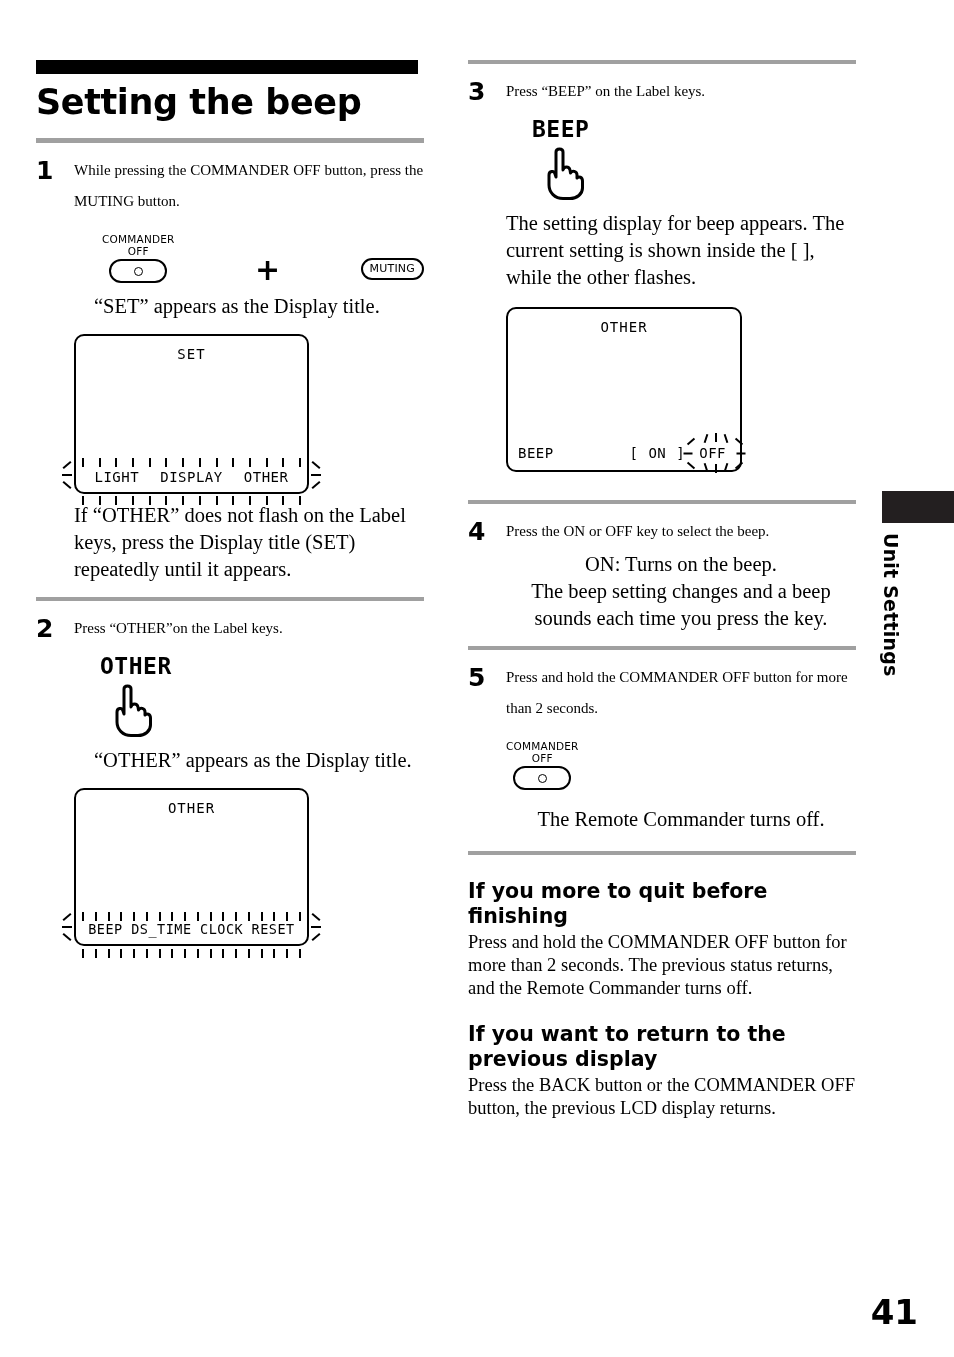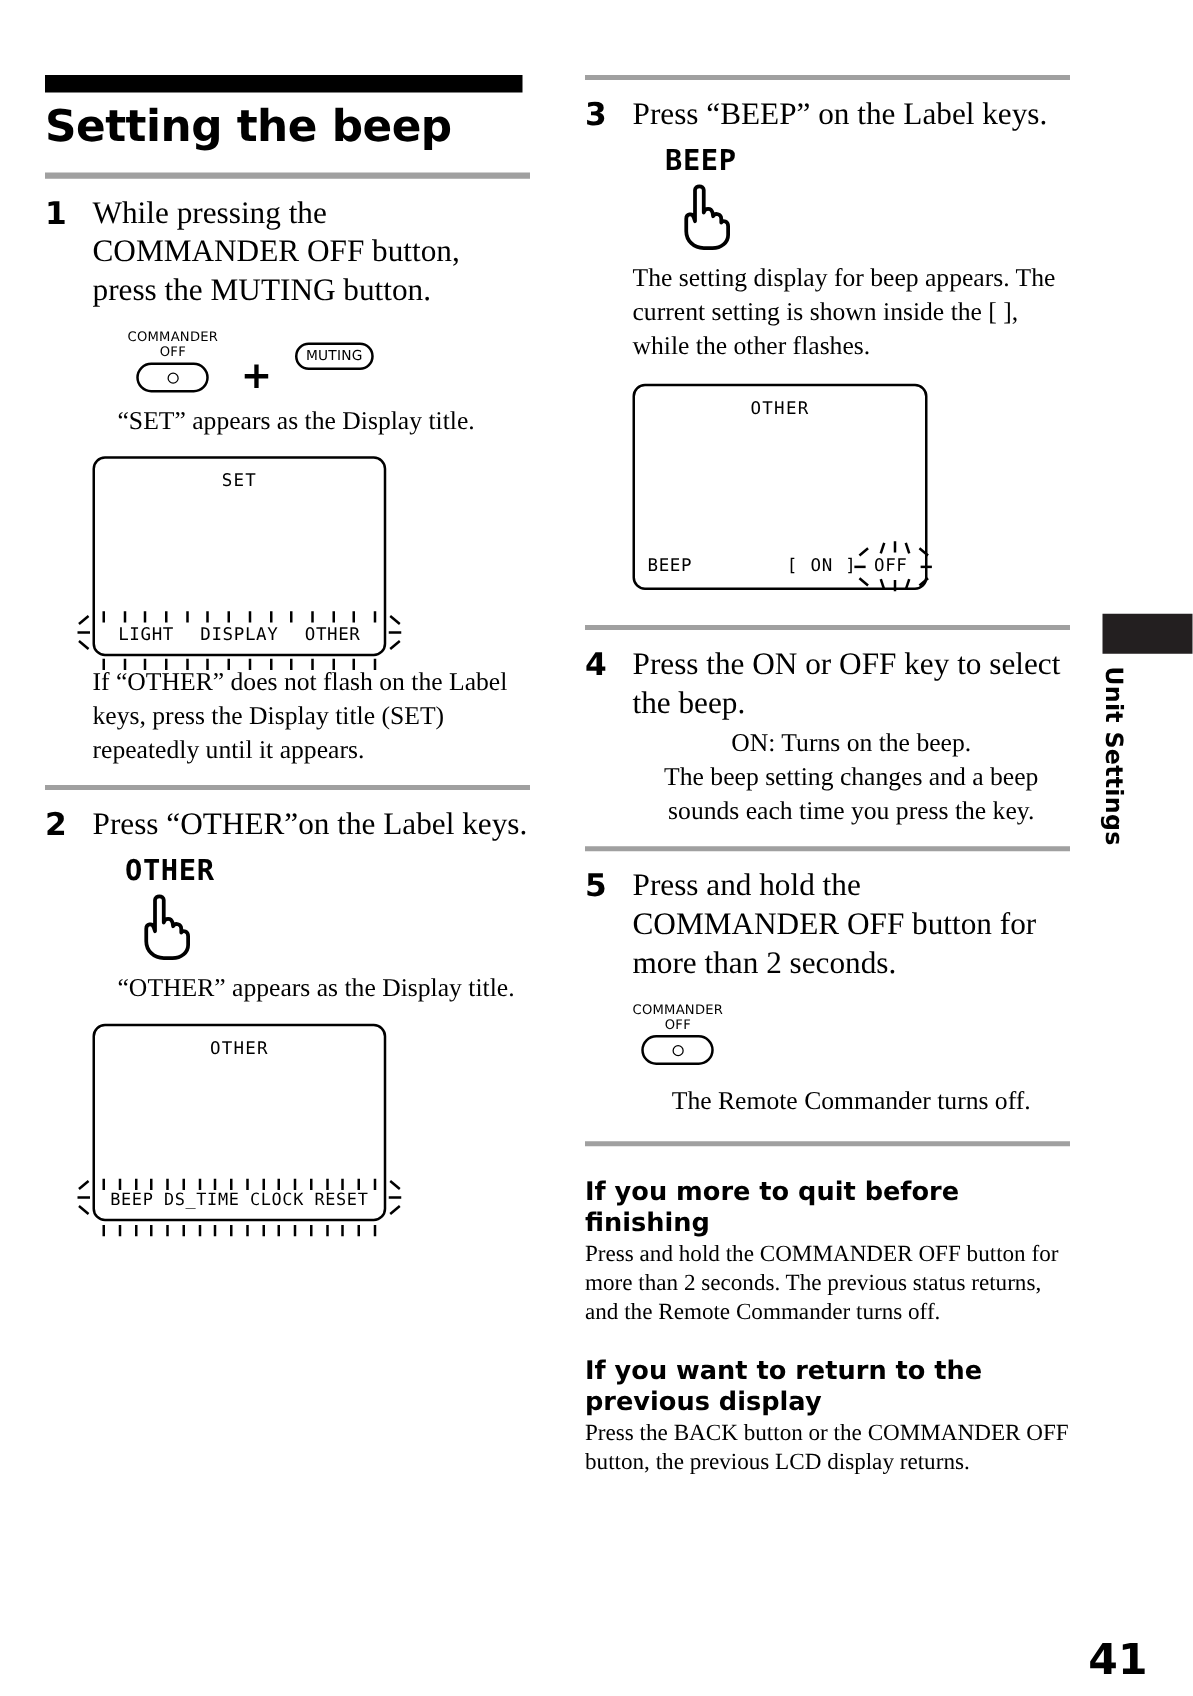--- a/index.html
+++ b/index.html
@@ -54,21 +54,21 @@
   .step { position: relative; padding-left: 38px; }
   .step-num {
     position: absolute;
     left: 0; top: 0;
     font-family: "DejaVu Sans", sans-serif;
     font-weight: bold;
     font-size: 25px;
     line-height: 31px;
   }
   .step-head {
-    font-size: 25px;
+    font-size: 15px;
     line-height: 31px;
     margin: 0;
   }
   .step-body {
     font-size: 20.5px;
     line-height: 27px;
     margin: 24px 0 0 0;
     text-align: center;
   }
   .step-note {
@@ -81,20 +81,21 @@
     line-height: 27px;
     margin: 10px 0 0 20px;
   }
 
   
   .btn-row {
     display: flex;
     align-items: flex-end;
     gap: 18px;
     margin: 16px 0 4px 28px;
+    justify-content: space-between;
   }
   .cmd-off-wrap { text-align: center; }
   .cmd-off-label {
     font-family: "DejaVu Sans", sans-serif;
     font-size: 10.5px;
     line-height: 12px;
     letter-spacing: 0.2px;
   }
   .cmd-off-key {
     width: 58px; height: 24px;
@@ -115,21 +116,21 @@
     line-height: 30px;
     margin-bottom: -2px;
   }
   .muting-key {
     border: 2.5px solid #000;
     border-radius: 12px;
     padding: 2px 7px 3px 7px;
     font-family: "DejaVu Sans", sans-serif;
     font-size: 11px;
     letter-spacing: 0.2px;
-    margin-bottom: 18px;
+    margin-bottom: 3px;
   }
 
   
   .labelkey-block { margin: 10px 0 6px 26px; }
   .labelkey-text {
     font-family: "DejaVu Sans Mono", monospace;
     font-weight: bold;
     font-size: 23px;
     line-height: 25px;
     letter-spacing: 0.5px;
@@ -235,21 +236,21 @@
     font-size: 19px;
     letter-spacing: 0.2px;
     writing-mode: vertical-rl;
     text-orientation: mixed;
     white-space: nowrap;
   }
 
   
   .page-no {
     position: absolute;
-    right: 36px; bottom: 12px;
+    right: 36px; bottom: 28px;
     font-family: "DejaVu Sans", sans-serif;
     font-weight: bold;
     font-size: 34px;
     line-height: 34px;
   }
 </style>
 </head>
 <body>
 
 <div class="page">

